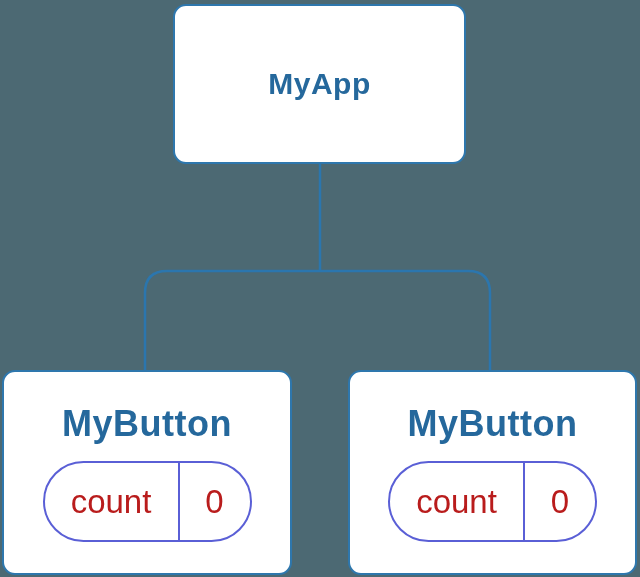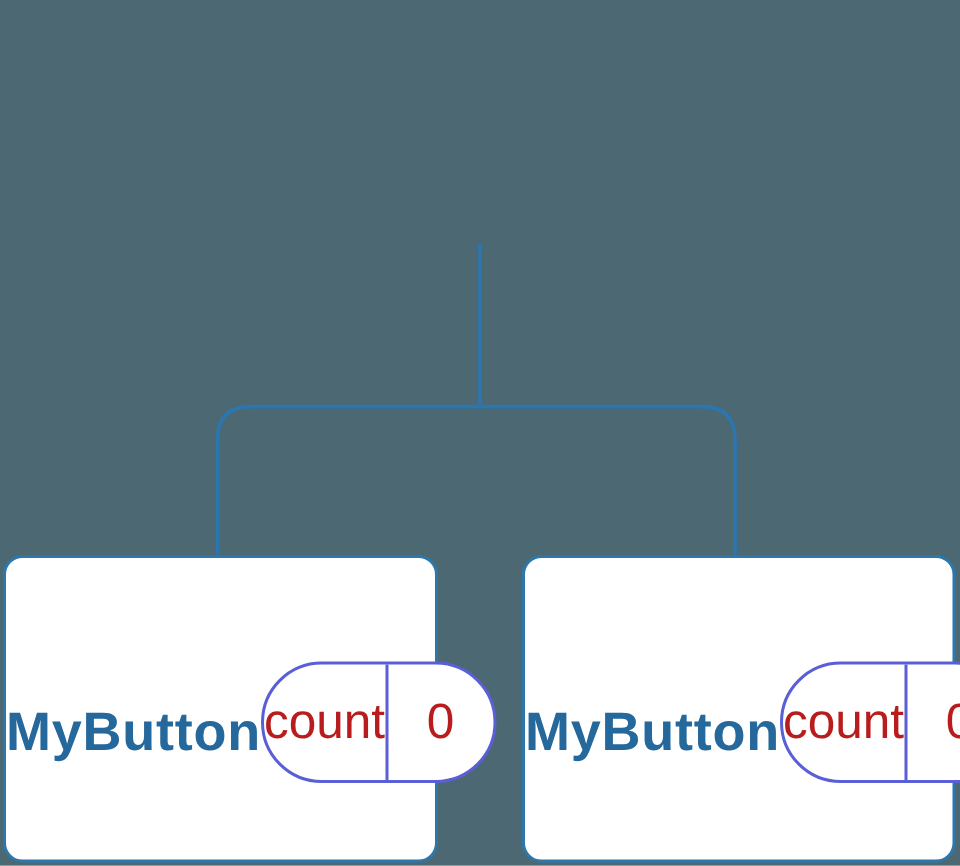--- a/index.html
+++ b/index.html
@@ -36,21 +36,21 @@
     align-items: center;
     justify-content: center;
   }
   .node-root .node-label {
     font-size: 30px;
   }
   .node-child {
     top: 370px;
     width: 290px; height: 205px;
     display: flex;
-    flex-direction: row;
+    flex-direction: column;
     align-items: center;
   }
   .node-child-left  { left: 2px; }
   .node-child-right { left: 348px; width: 289px; }
   .node-child .node-label {
     margin-top: 31px;
     font-size: 36px;
   }
   .node-label {
     font-weight: 700;
@@ -90,20 +90,23 @@
 </head>
 <body>
 
 <div class="stage">
 
   <svg class="connectors" viewBox="0 0 640 577" xmlns="http://www.w3.org/2000/svg" aria-hidden="true">
     <path d="M320 162 L320 272"></path>
     <path d="M145 371 L145 293 Q145 271 167 271 L468 271 Q490 271 490 293 L490 371"></path>
   </svg>
 
+  <div class="node node-root">
+    <span class="node-label">MyApp</span>
+  </div>
 
   <div class="node node-child node-child-left">
     <span class="node-label">MyButton</span>
     <div class="state-pill">
       <span class="state-name">count</span>
       <span class="state-value">0</span>
     </div>
   </div>
 
   <div class="node node-child node-child-right">

